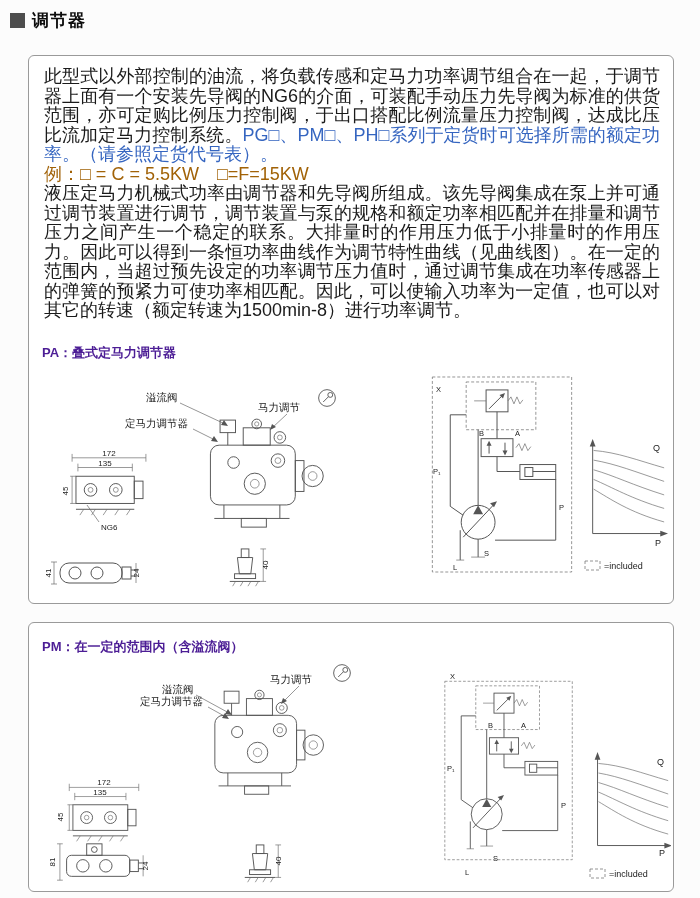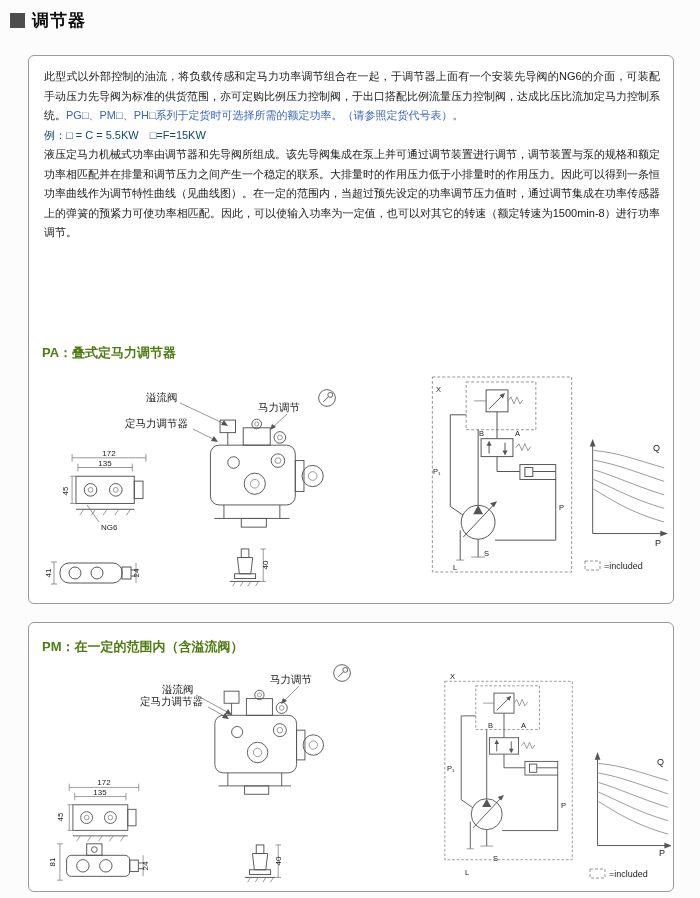--- a/index.html
+++ b/index.html
@@ -5,27 +5,27 @@
   html,body{margin:0;padding:0;}
   body{width:700px;height:898px;background:#fafafa;position:relative;overflow:hidden;
        font-family:"Liberation Sans",sans-serif;}
   .page{position:absolute;inset:0;background:#fcfcfc;}
   .hdr{position:absolute;top:9px;left:10px;display:flex;align-items:center;gap:7px;}
   .hdr-sq{width:15px;height:15px;background:#4d4d4d;}
   .hdr-title{font-size:17px;font-weight:bold;color:#0d0d0d;letter-spacing:1px;}
   .panel{position:absolute;left:28px;width:644px;border:1px solid #9a9a9a;border-radius:6px;background:#fff;}
   #panel-pa{top:55px;height:547px;}
   #panel-pm{top:622px;height:268px;}
-  .intro{position:absolute;left:15px;right:13px;top:11px;font-size:11px;line-height:19.5px;
+  .intro{position:absolute;left:15px;right:13px;top:11px;font-size:18px;line-height:19.5px;
          color:#1a1a1a;text-align:justify;}
   .intro p{margin:0;}
   .blue{color:#3565c0;}
-  .red{color:#0c4a6e;}
+  .red{color:#a16207;}
   .example{margin:4px 0 4px 0;}
-  .sec-title{position:absolute;left:13px;font-size:13px;font-weight:bold;color:#4d7c0f;}
+  .sec-title{position:absolute;left:13px;font-size:13px;font-weight:bold;color:#4c1d95;}
   #panel-pa .sec-title{top:288px;}
   #panel-pm .sec-title{top:15px;}
   .fig{position:absolute;left:0;}
   #fig-pa{top:318px;width:642px;height:226px;}
   #fig-pm{top:34px;width:642px;height:232px;}
   .ln{stroke:#555;fill:none;stroke-width:1;}
   .thin{stroke:#6a6a6a;fill:none;stroke-width:0.7;}
   .dash{stroke:#7a7a7a;fill:none;stroke-width:0.8;stroke-dasharray:3 2;}
   .fil{fill:#555;stroke:none;}
   svg text{fill:#222;font-family:"Liberation Sans",sans-serif;}

